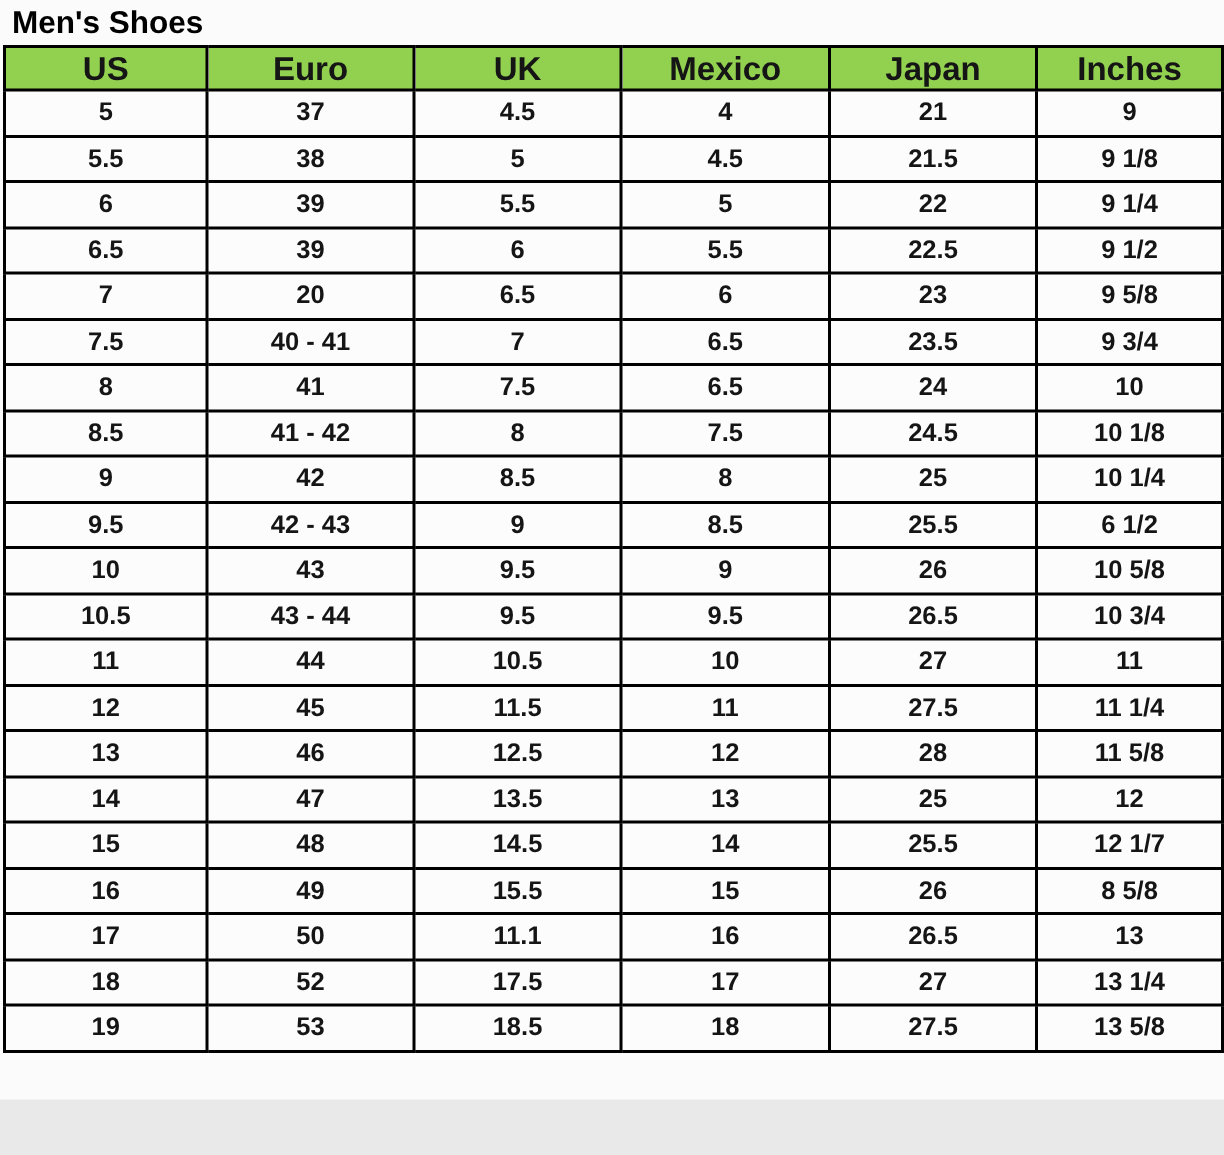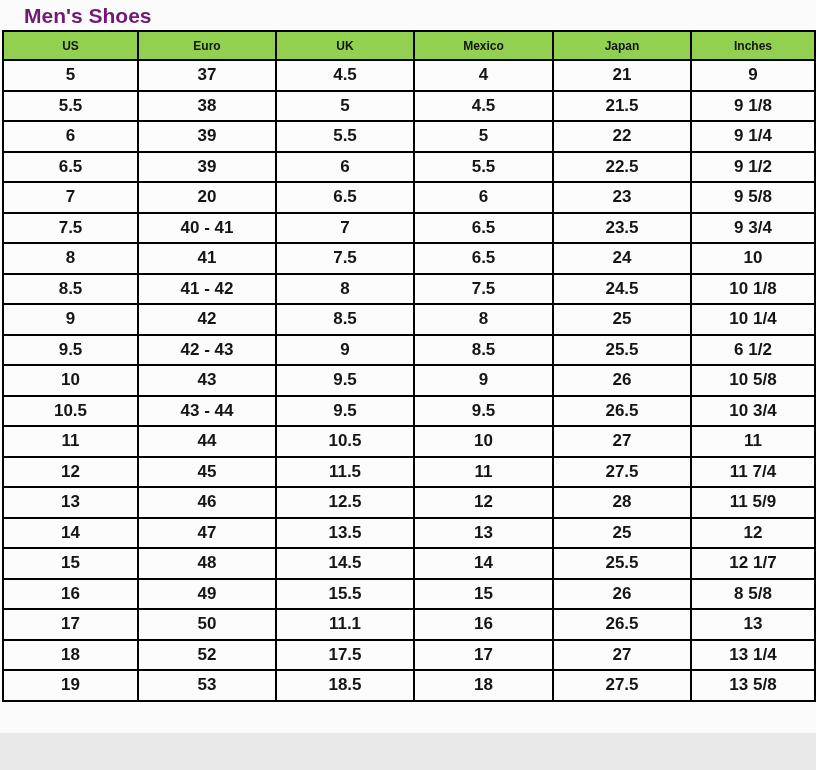--- a/index.html
+++ b/index.html
@@ -12,22 +12,22 @@
     overflow: hidden;
   }
   .page-surface {
     background: #fbfbfb;
     width: 816px;
     height: 733px;
   }
   .page-title {
     font-size: 21px;
     font-weight: bold;
-    color: #701a75;
-    padding: 3px 0 2px 24px;
+    color: #000000;
+    padding: 3px 0 2px 8px;
     height: 25px;
     line-height: 25px;
   }
   table.size-table {
     border-collapse: collapse;
     table-layout: fixed;
     width: 812px;
     margin-left: 2px;
   }
   table.size-table th,
@@ -37,21 +37,21 @@
     font-weight: bold;
     color: #151515;
     font-size: 17px;
     padding: 0;
     overflow: hidden;
     white-space: nowrap;
   }
   table.size-table th {
     background: #92d050;
     height: 27px;
-    font-size: 12px;
+    font-size: 22px;
   }
   table.size-table td {
     background: #fcfcfc;
     height: 28.5px;
   }
   col.c-us     { width: 135px; }
   col.c-euro   { width: 138px; }
   col.c-uk     { width: 138px; }
   col.c-mexico { width: 139px; }
   col.c-japan  { width: 138px; }
@@ -186,29 +186,29 @@
           <td>10</td>
           <td>27</td>
           <td>11</td>
         </tr>
         <tr>
           <td>12</td>
           <td>45</td>
           <td>11.5</td>
           <td>11</td>
           <td>27.5</td>
-          <td>11 7/4</td>
+          <td>11 1/4</td>
         </tr>
         <tr>
           <td>13</td>
           <td>46</td>
           <td>12.5</td>
           <td>12</td>
           <td>28</td>
-          <td>11 5/9</td>
+          <td>11 5/8</td>
         </tr>
         <tr>
           <td>14</td>
           <td>47</td>
           <td>13.5</td>
           <td>13</td>
           <td>25</td>
           <td>12</td>
         </tr>
         <tr>

